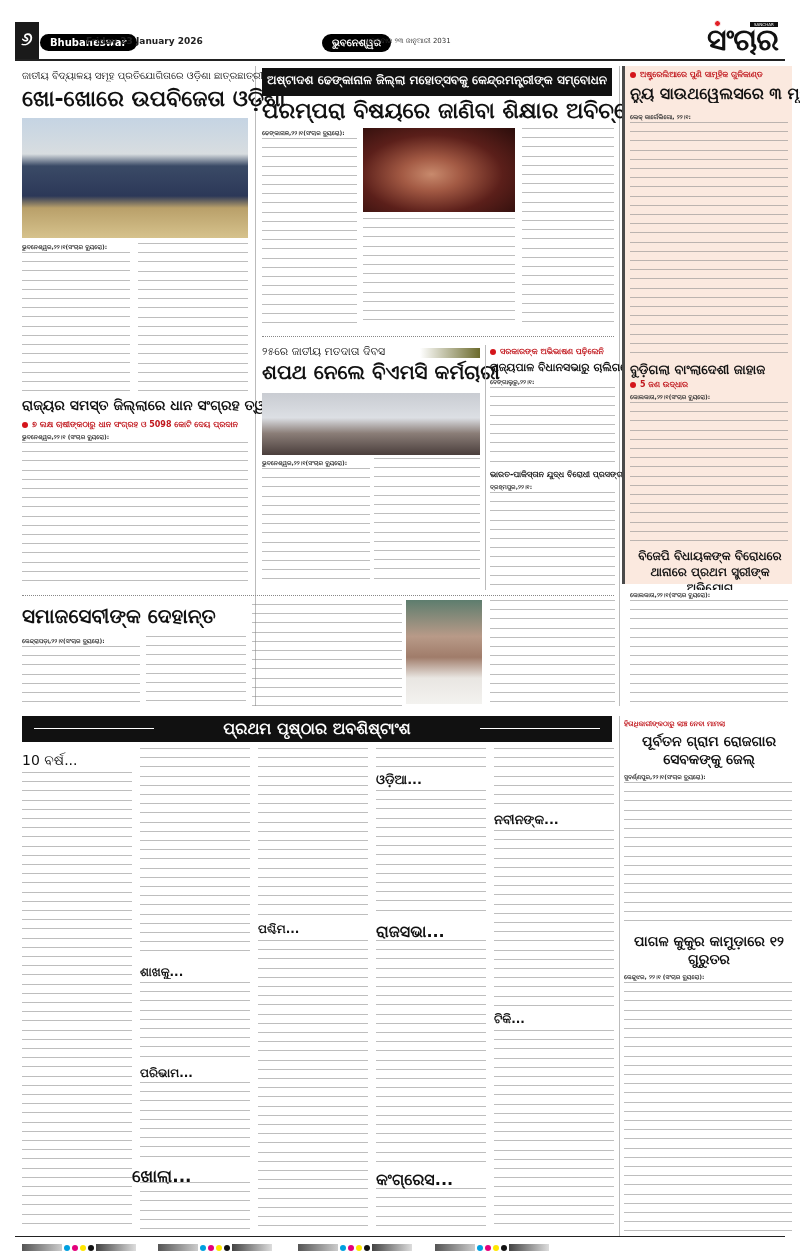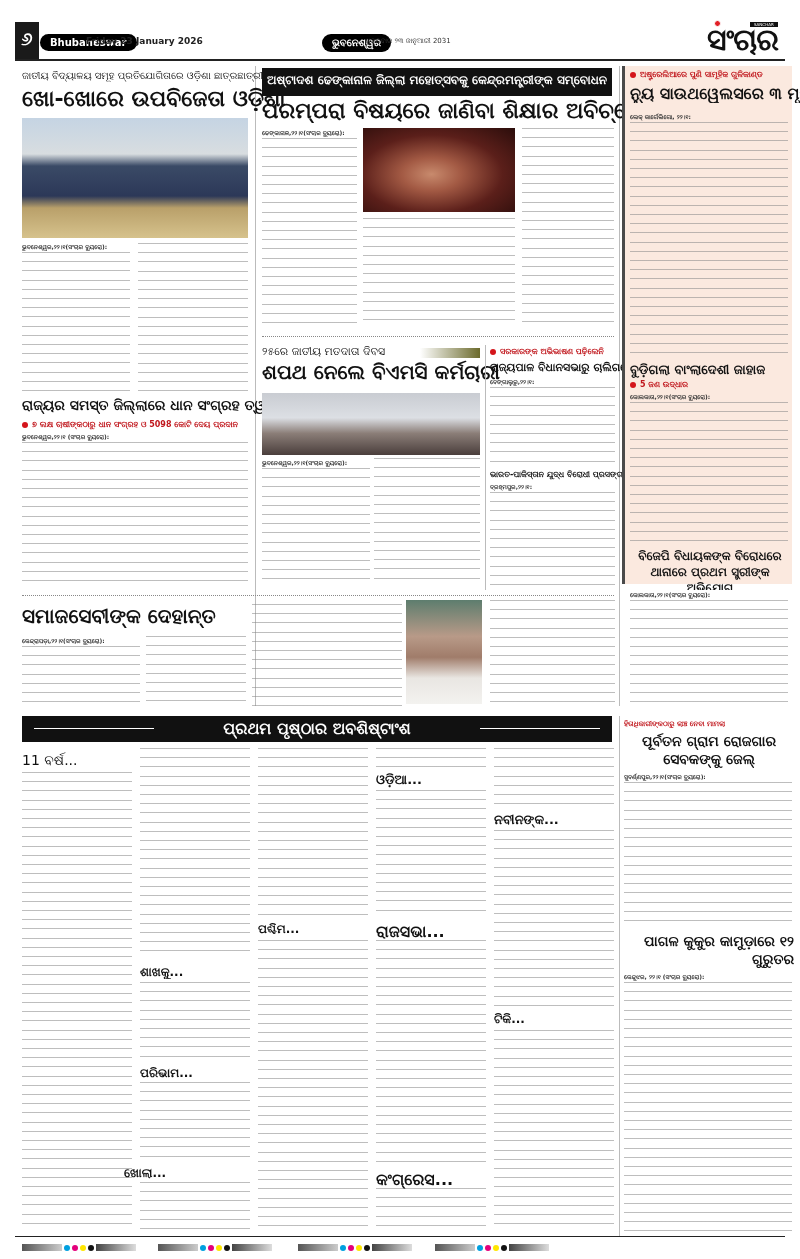--- a/index.html
+++ b/index.html
@@ -134,35 +134,35 @@
   <span>ପ୍ରଥମ ପୃଷ୍ଠାର ଅବଶିଷ୍ଟାଂଶ</span>
   <span class="abs" style="right:12px;top:12px;width:120px;height:1px;background:#fff"></span>
 </div>
 
 <section>
   <div class="abs col-rule" style="left:619px;top:716px;height:520px"></div>
   <div class="abs kicker" style="left:624px;top:720px;font-size:7px">ହିତାଧିକାରୀଙ୍କଠାରୁ ଲାଞ୍ଚ ନେବା ମାମଲା</div>
   <div class="abs headline" style="left:624px;top:732px;width:170px;font-size:14px;line-height:18px;white-space:normal;text-align:center">ପୂର୍ବତନ ଗ୍ରାମ ରୋଜଗାର ସେବକଙ୍କୁ ଜେଲ୍</div>
   <div class="abs text-block" style="left:624px;top:772px;width:168px;height:9px;font-weight:bold">ସୁବର୍ଣ୍ଣପୁର,୨୨।୧(ସଂଚାର ବ୍ୟୁରୋ):</div>
   <div class="abs filler" style="left:624px;top:782px;width:168px;height:142px"></div>
-  <div class="abs headline" style="left:624px;top:932px;width:170px;font-size:14px;line-height:18px;white-space:normal;text-align:right">ପାଗଳ କୁକୁର କାମୁଡ଼ାରେ ୧୨ ଗୁରୁତର</div>
+  <div class="abs headline" style="left:624px;top:932px;width:170px;font-size:14px;line-height:18px;white-space:normal;text-align:center">ପାଗଳ କୁକୁର କାମୁଡ଼ାରେ ୧୨ ଗୁରୁତର</div>
   <div class="abs text-block" style="left:624px;top:972px;width:168px;height:9px;font-weight:bold">କେନ୍ଦୁଝର, ୨୨।୧ (ସଂଚାର ବ୍ୟୁରୋ):</div>
   <div class="abs filler" style="left:624px;top:982px;width:168px;height:250px"></div>
 </section>
 
 <section>
-  <div class="abs headline" style="left:22px;top:752px;font-size:14px;font-weight:normal">11 ବର୍ଷ...</div>
+  <div class="abs headline" style="left:22px;top:752px;font-size:14px;font-weight:normal">10 ବର୍ଷ...</div>
   <div class="abs filler" style="left:22px;top:772px;width:110px;height:460px"></div>
 
   <div class="abs filler" style="left:140px;top:748px;width:110px;height:212px"></div>
   <div class="abs headline" style="left:140px;top:965px;font-size:12px">ଶାଖକୁ...</div>
   <div class="abs filler" style="left:140px;top:982px;width:110px;height:80px"></div>
   <div class="abs headline" style="left:140px;top:1066px;font-size:12px">ପରିଭାମ...</div>
   <div class="abs filler" style="left:140px;top:1082px;width:110px;height:80px"></div>
-  <div class="abs headline" style="left:124px;top:1166px;font-size:12px">ଖୋଲା...</div>
+  <div class="abs headline" style="left:132px;top:1166px;font-size:17px">ଖୋଲା...</div>
   <div class="abs filler" style="left:140px;top:1182px;width:110px;height:50px"></div>
 
   <div class="abs filler" style="left:258px;top:748px;width:110px;height:170px"></div>
   <div class="abs headline" style="left:258px;top:922px;font-size:12px">ପଶ୍ଚିମ...</div>
   <div class="abs filler" style="left:258px;top:940px;width:110px;height:292px"></div>
 
   <div class="abs filler" style="left:376px;top:748px;width:110px;height:20px"></div>
   <div class="abs headline" style="left:376px;top:772px;font-size:13px">ଓଡ଼ିଆ...</div>
   <div class="abs filler" style="left:376px;top:790px;width:110px;height:128px"></div>
   <div class="abs headline" style="left:376px;top:922px;font-size:16px">ରାଜସଭା...</div>

